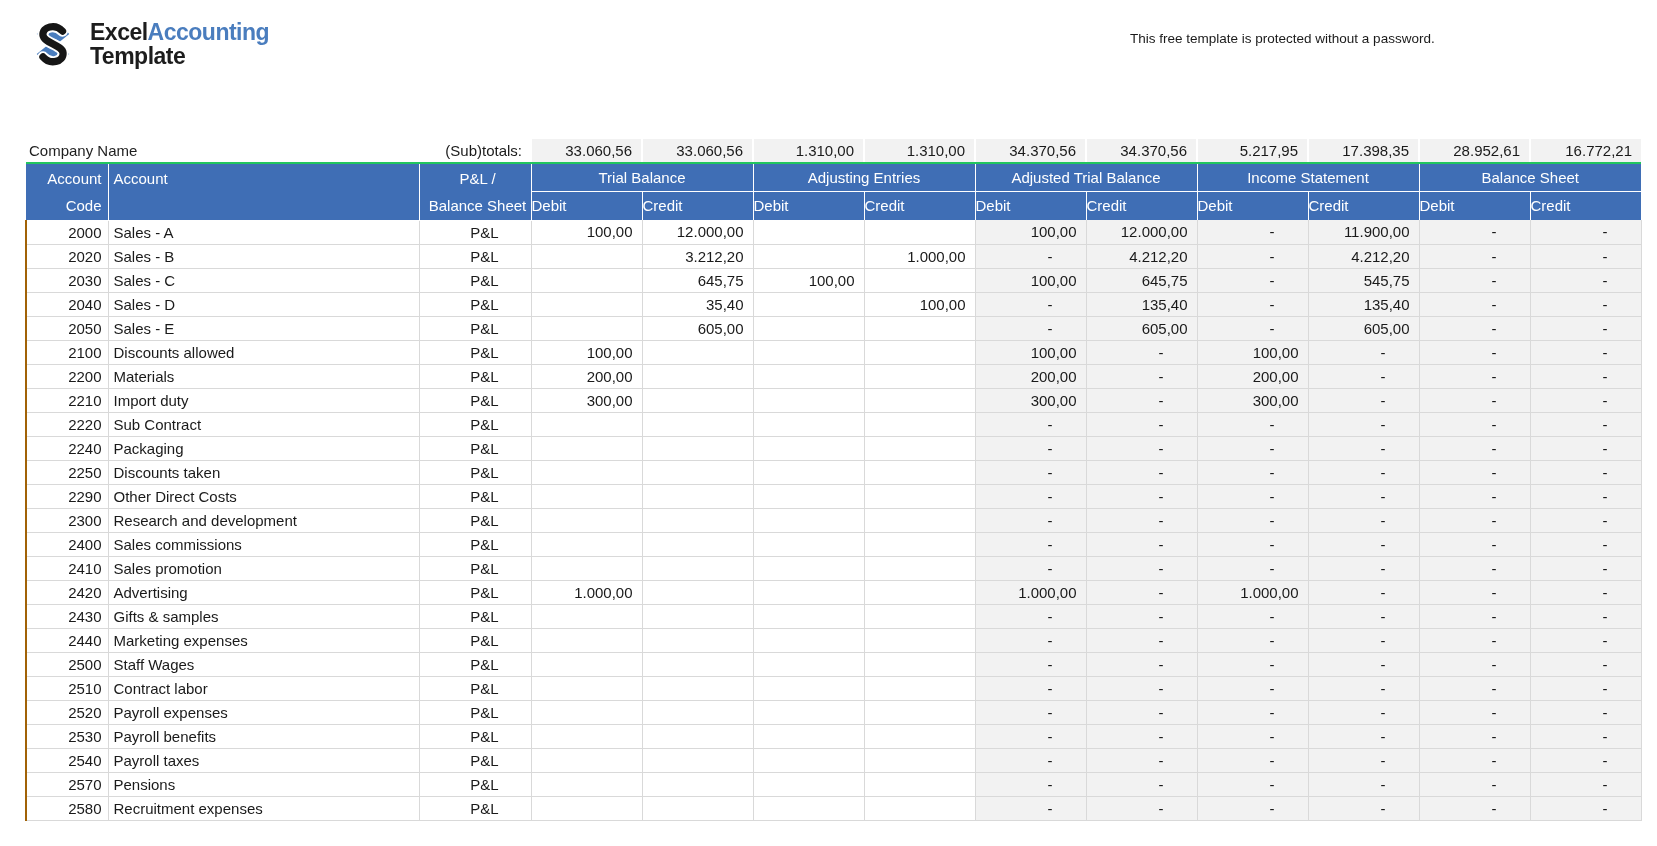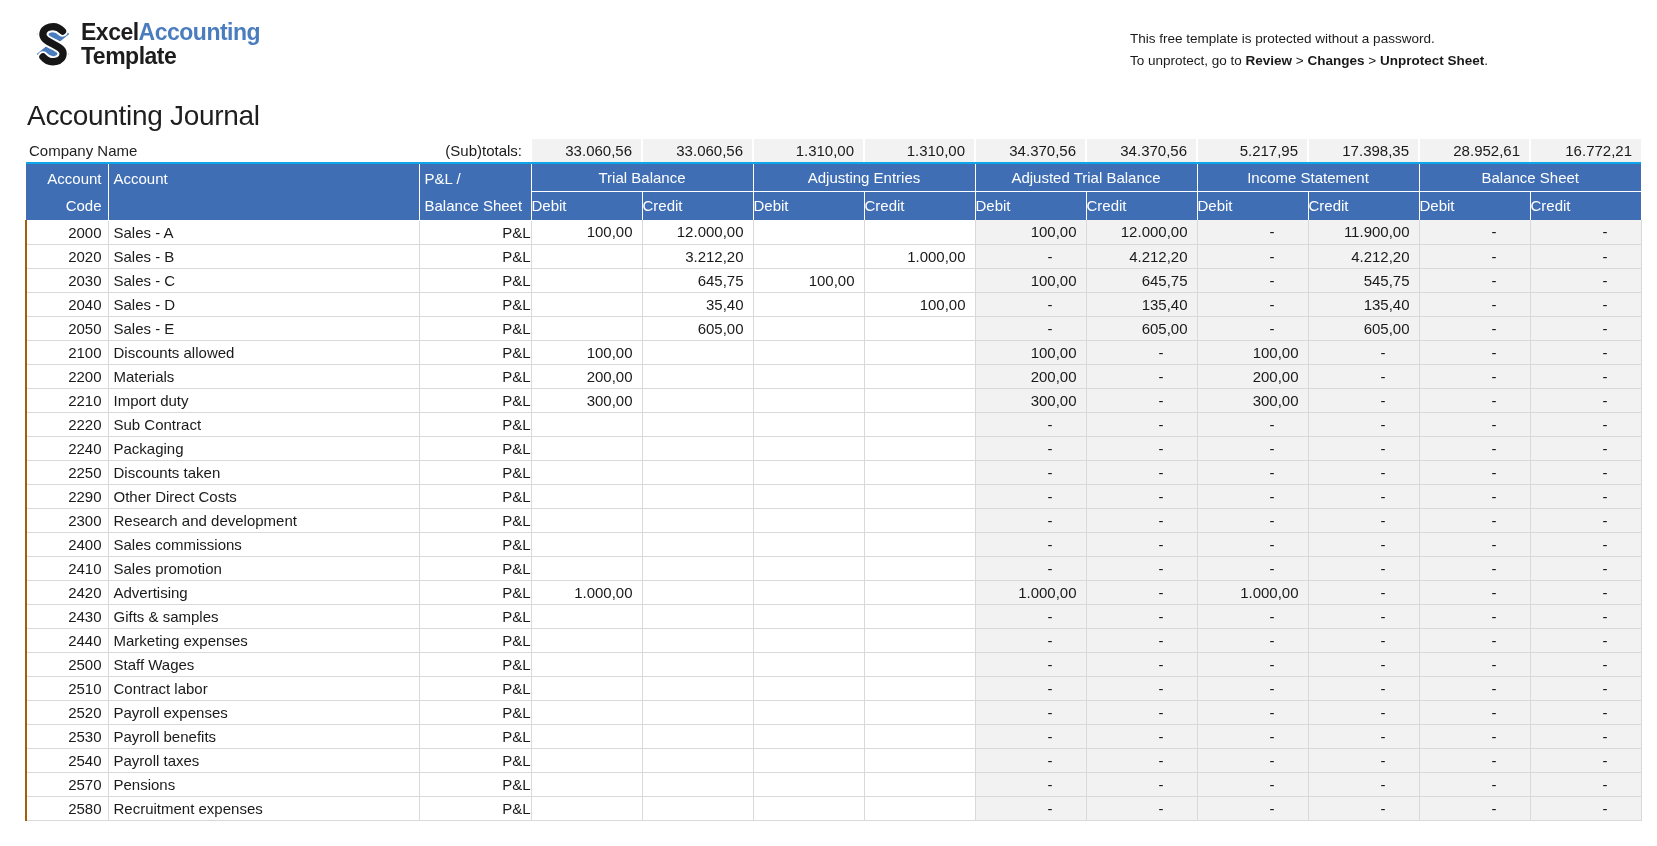--- a/index.html
+++ b/index.html
@@ -1,56 +1,56 @@
 <!DOCTYPE html>
 <html><head>
 <meta charset="utf-8">
 <style>
   * { box-sizing: border-box; margin: 0; padding: 0; }
   html,body { background:#fff; }
   body { font-family: "Liberation Sans", sans-serif; color:#1a1a1a; }
   .page { position:relative; width:1657px; height:846px; background:#ffffff; overflow:hidden; }
 
   
-  .logo { position:absolute; left:25px; top:16px; display:flex; align-items:center; }
+  .logo { position:absolute; left:25px; top:16px; display:flex; align-items:center; gap:9px; }
   .logo-text { line-height:1.05; font-weight:bold; font-size:23px; letter-spacing:-0.5px; color:#1d1d1d; }
   .logo-text .blue { color:#4a7dbe; }
 
   
   .note { position:absolute; left:1130px; top:28px; font-size:13.5px; color:#1a1a1a; line-height:22px; }
   .note b { font-weight:bold; }
 
   
   .title { position:absolute; left:27px; top:100px; font-size:28px; font-weight:300; color:#1e1e1e; letter-spacing:-0.3px; }
 
   
   table { position:absolute; left:25px; top:139px; width:1615px; border-collapse:collapse; table-layout:fixed; font-size:15px; }
   td, th { overflow:hidden; white-space:nowrap; font-weight:normal; }
 
   
-  .subtotal-row td { height:24px; border-bottom:2px solid #0ea5e9; }
+  .subtotal-row td { height:24px; border-bottom:2px solid #22c55e; }
   .subtotal-row .company { text-align:left; padding-left:3px; font-size:15px; color:#1f1f1f; background:#fff; }
   .subtotal-row .stlabel { text-align:right; padding-right:8px; background:#fff; }
   .subtotal-row .stval { background:#f2f2f2; text-align:right; padding-right:9px; border-left:2px solid #fff; }
 
   
   .hdr th { background:#3f6eb5; color:#ffffff; border-right:1px solid rgba(255,255,255,.55); }
   .hdr th:last-child { border-right:none; }
   .group-row th { height:28px; text-align:center; border-bottom:1px solid rgba(255,255,255,.55); }
   .sub-row th { height:29px; text-align:left; }
   th.h-code { text-align:right; padding-right:6px; vertical-align:middle; line-height:27px; }
   th.h-account { text-align:left; padding-left:5px; vertical-align:top; line-height:29px; }
-  th.h-type { text-align:left; padding-left:5px; vertical-align:middle; line-height:27px; }
+  th.h-type { text-align:center; padding-left:5px; vertical-align:middle; line-height:27px; }
 
   
   tbody td { height:24px; border-bottom:1px solid #d9d9d9; border-right:1px solid #d9d9d9; background:#fff; }
   tbody tr td:first-child { border-left:2px solid #a16207; }
   td.code { text-align:right; padding-right:6px; }
   td.acct { text-align:left; padding-left:5px; }
-  td.type { text-align:right; padding-left:19px; }
+  td.type { text-align:center; padding-left:19px; }
   td.num  { text-align:right; padding-right:9px; }
   td.gray { background:#f2f2f2; }
   td.dash { padding-right:33px; }
 </style>
 </head>
 <body>
 
 <div class="page">
 
   <div class="logo">
@@ -61,24 +61,22 @@
       <path d="M67 27 C54 13 31 19 32 34 C33 48 67 52 68 66 C69 82 45 88 32 73" stroke="#161616" stroke-width="13" fill="none" stroke-linecap="round"></path>
     </svg>
     <div class="logo-text">
       <div><span>Excel</span><span class="blue">Accounting</span></div>
       <div>Template</div>
     </div>
   </div>
 
   <div class="note">
     <div>This free template is protected without a password.</div>
-    <div><span>To unprotect, go to </span><b>Review</b><span> &gt; </span><b>Changes</b><span> &gt; </span><b>Unprotect Sheet</b><span>.</span></div>
   </div>
 
-  <div class="title">Accounting Journal</div>
 
   <table>
     <colgroup>
       <col style="width:82px">
         <col style="width:311px">
         <col style="width:112px">
       <col style="width:111px">
         <col style="width:111px">
         <col style="width:111px">
         <col style="width:111px">

